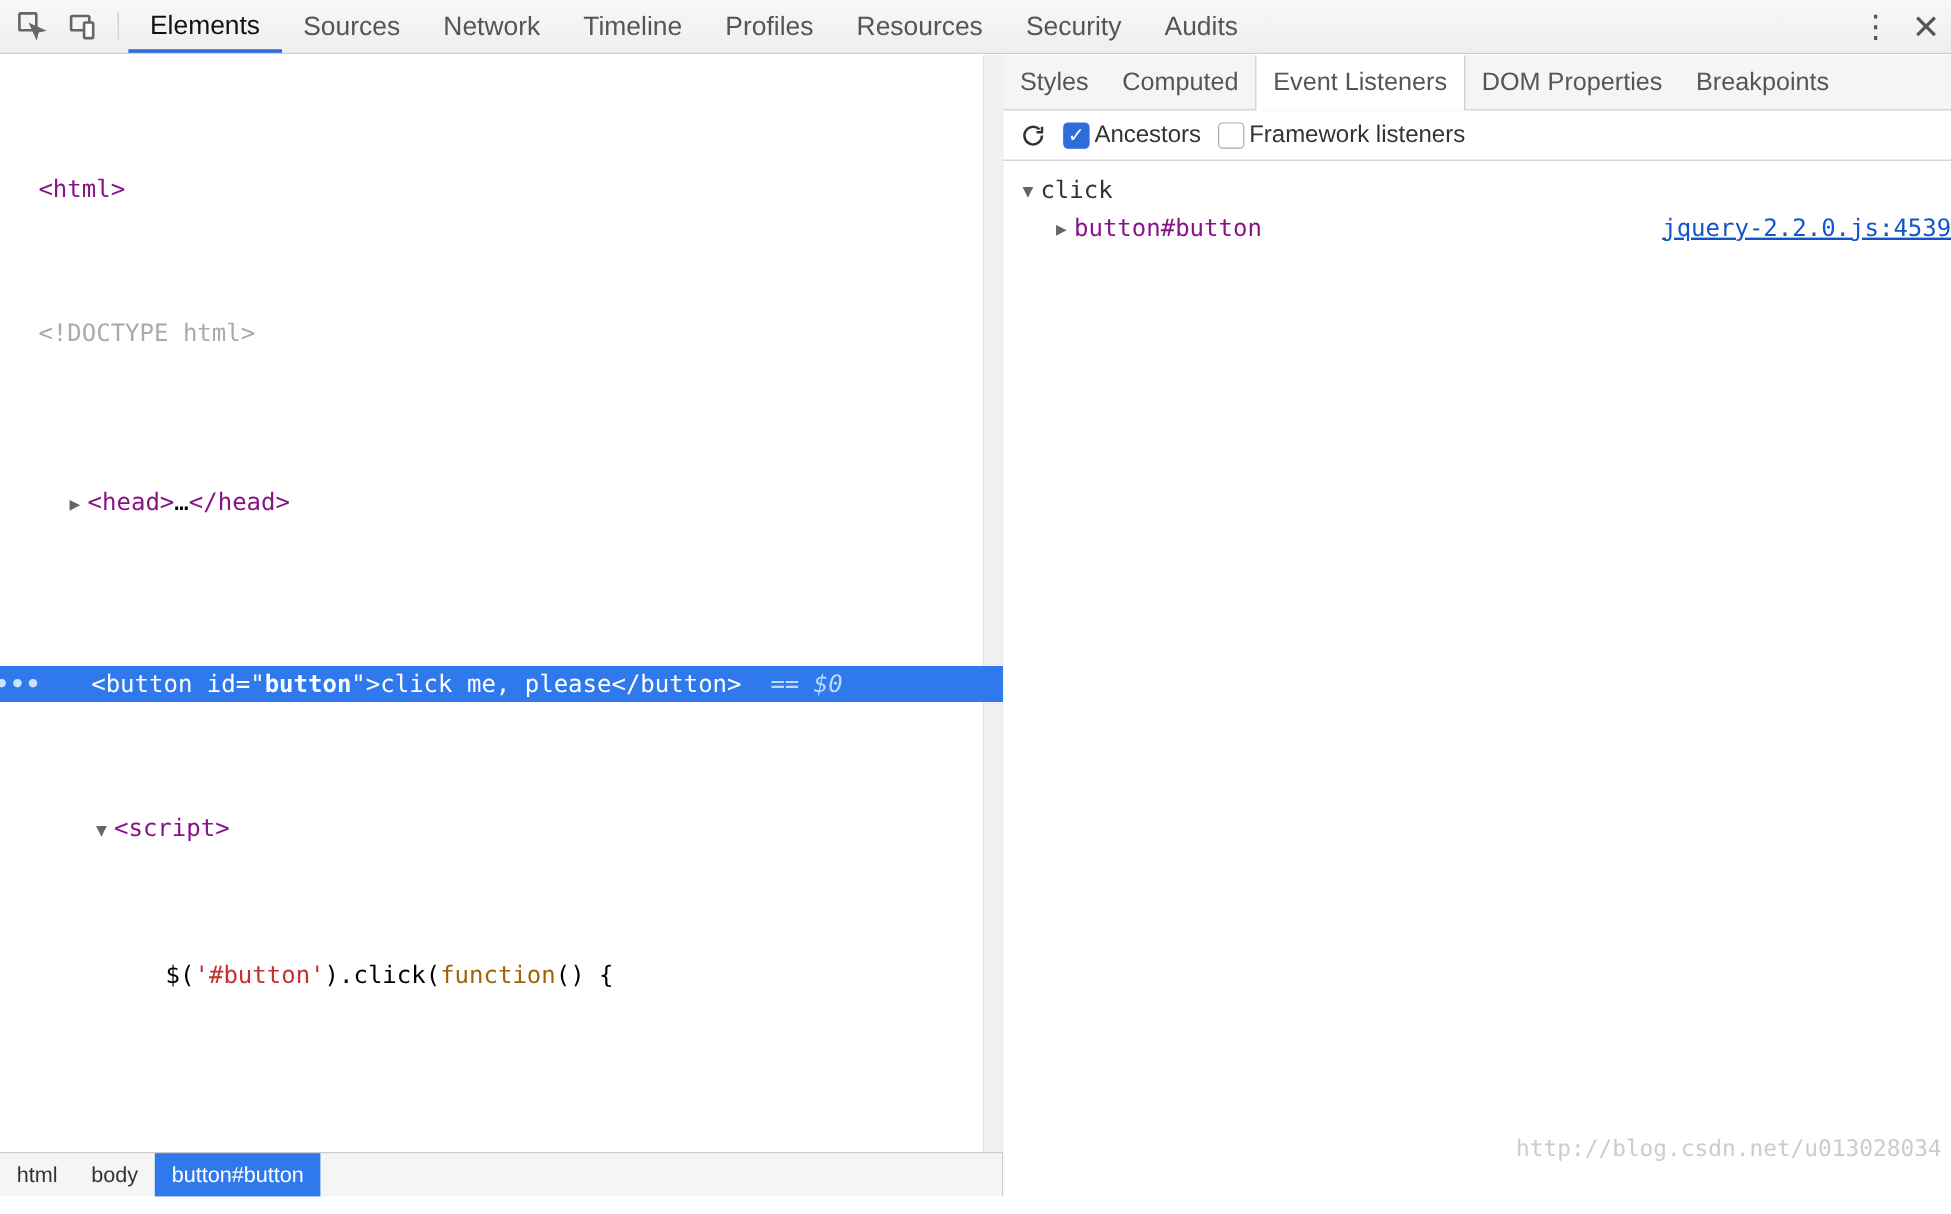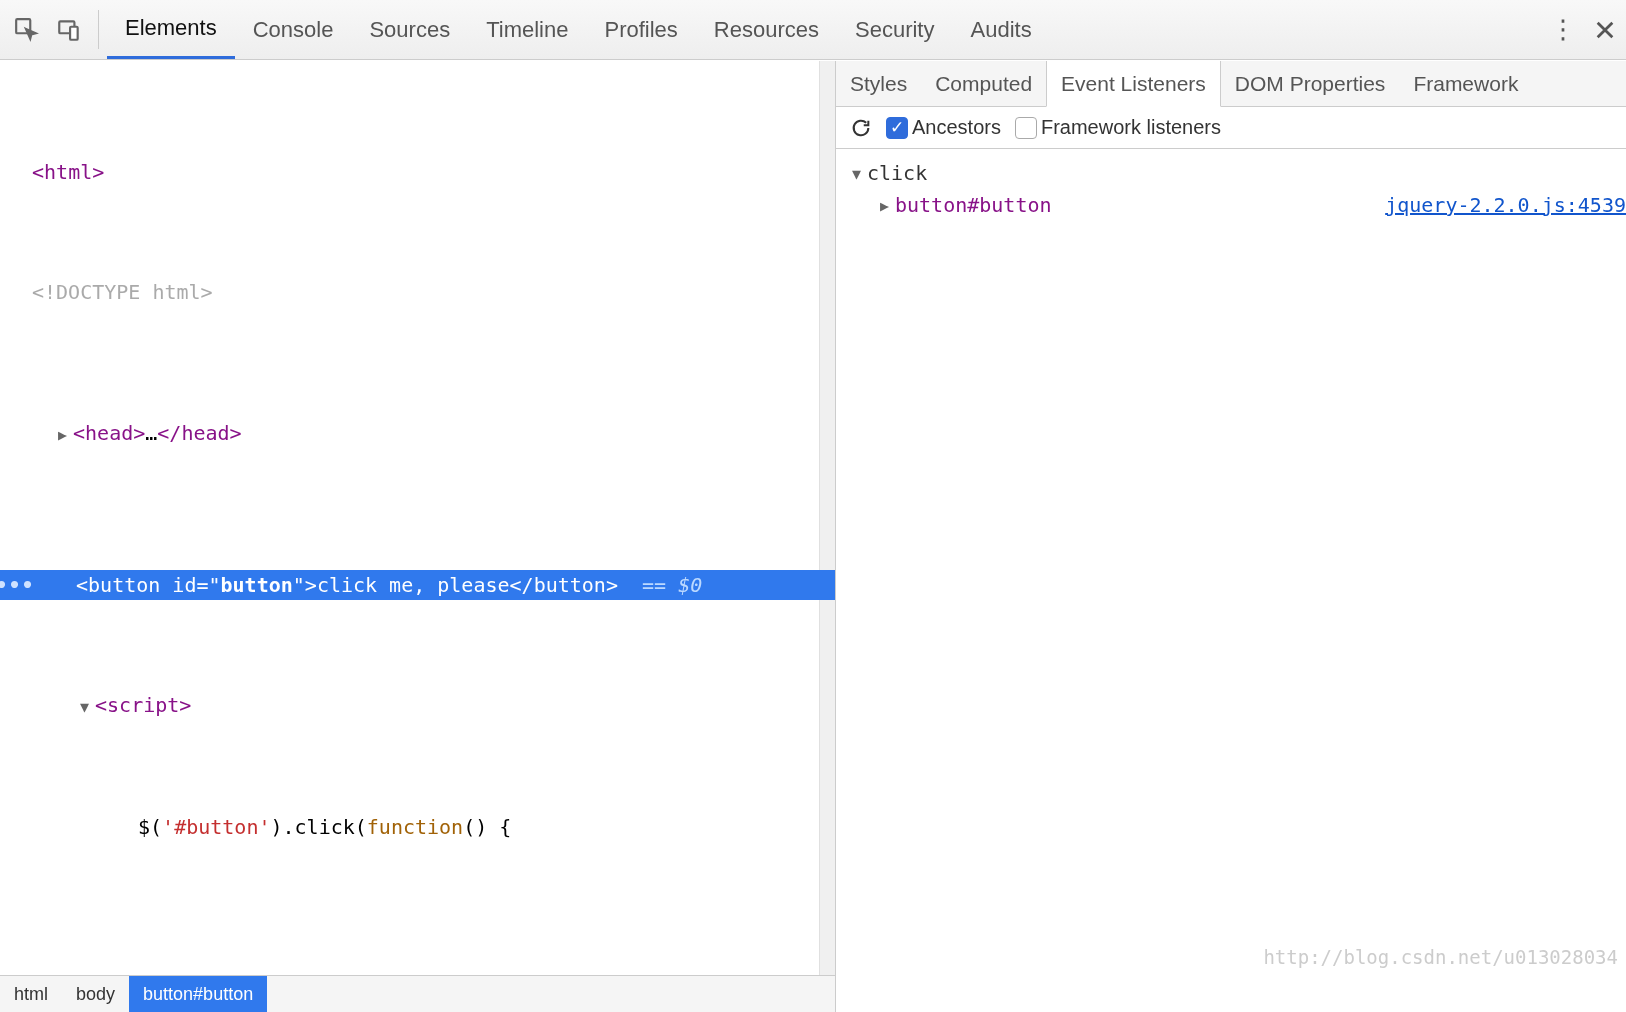--- a/index.html
+++ b/index.html
@@ -10,21 +10,21 @@
     color: #333;
     background: #fff;
     width: 1626px;
     height: 1012px;
     position: relative;
     overflow: hidden;
   }
 
   
   .top-tabs {
-    height: 60px;
+    height: 45px;
     border-bottom: 1px solid #ccc;
     background: linear-gradient(#f8f8f8, #eee);
     display: flex;
     align-items: stretch;
     padding-left: 6px;
     position: relative;
   }
   .icon-btn {
     width: 42px;
     display: flex;
@@ -227,22 +227,22 @@
   <div class="icon-btn">
     <svg width="26" height="26" viewBox="0 0 24 24" fill="none" stroke="#666" stroke-width="2">
       <rect x="3" y="4" width="14" height="11" rx="1"></rect>
       <rect x="13" y="9" width="7" height="12" rx="1" fill="#fff"></rect>
     </svg>
   </div>
   <div class="sep-vert"></div>
 
   <div class="tabset">
     <div class="tab active">Elements</div>
-    <div class="tab">Console</div>
     <div class="tab">Sources</div>
+    <div class="tab">Network</div>
     <div class="tab">Timeline</div>
     <div class="tab">Profiles</div>
     <div class="tab">Resources</div>
     <div class="tab">Security</div>
     <div class="tab">Audits</div>
   </div>
 
   <div class="top-right">
     <div class="icon-btn" style="font-size:26px;">⋮</div>
     <div class="icon-btn">
@@ -291,21 +291,21 @@
     </div>
   </div>
 
   <div class="right-pane">
 
     <div class="sub-tabs">
       <div class="sub-tab">Styles</div>
       <div class="sub-tab">Computed</div>
       <div class="sub-tab active">Event Listeners</div>
       <div class="sub-tab">DOM Properties</div>
-      <div class="sub-tab">Framework</div>
+      <div class="sub-tab">Breakpoints</div>
     </div>
 
     <div class="sub-toolbar">
       <span class="icon-btn" style="width:auto">
         <svg width="22" height="22" viewBox="0 0 24 24" fill="none" stroke="#333" stroke-width="2.2">
           <path d="M20 12a8 8 0 1 1-2.34-5.66"></path>
             <path d="M20 4v5h-5"></path>
         </svg>
       </span>
       <label style="display:flex;align-items:center;cursor:pointer">

